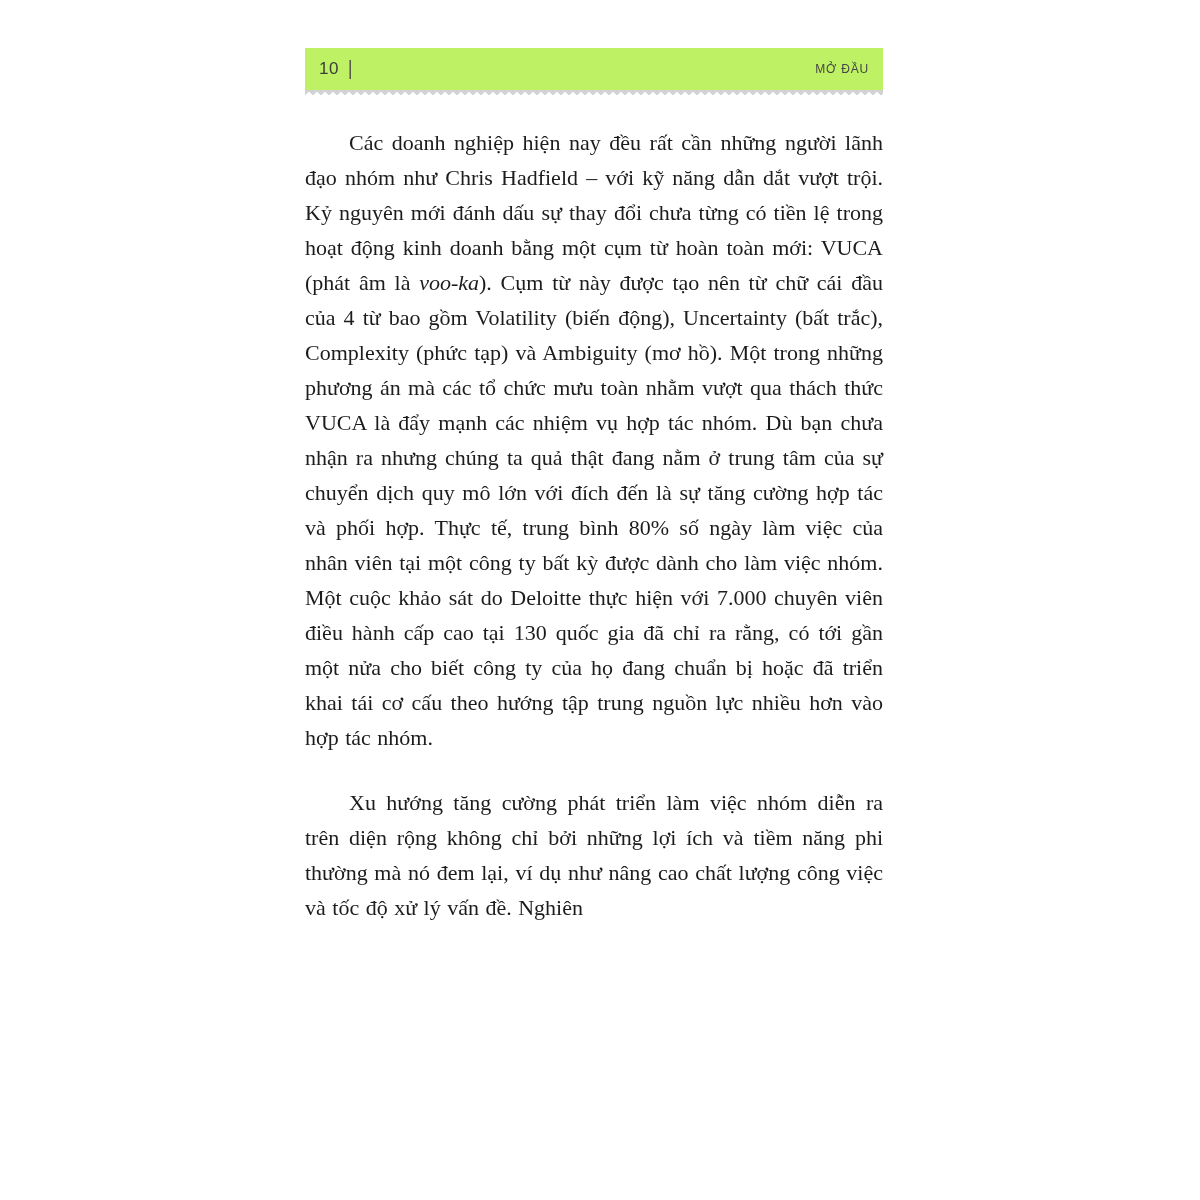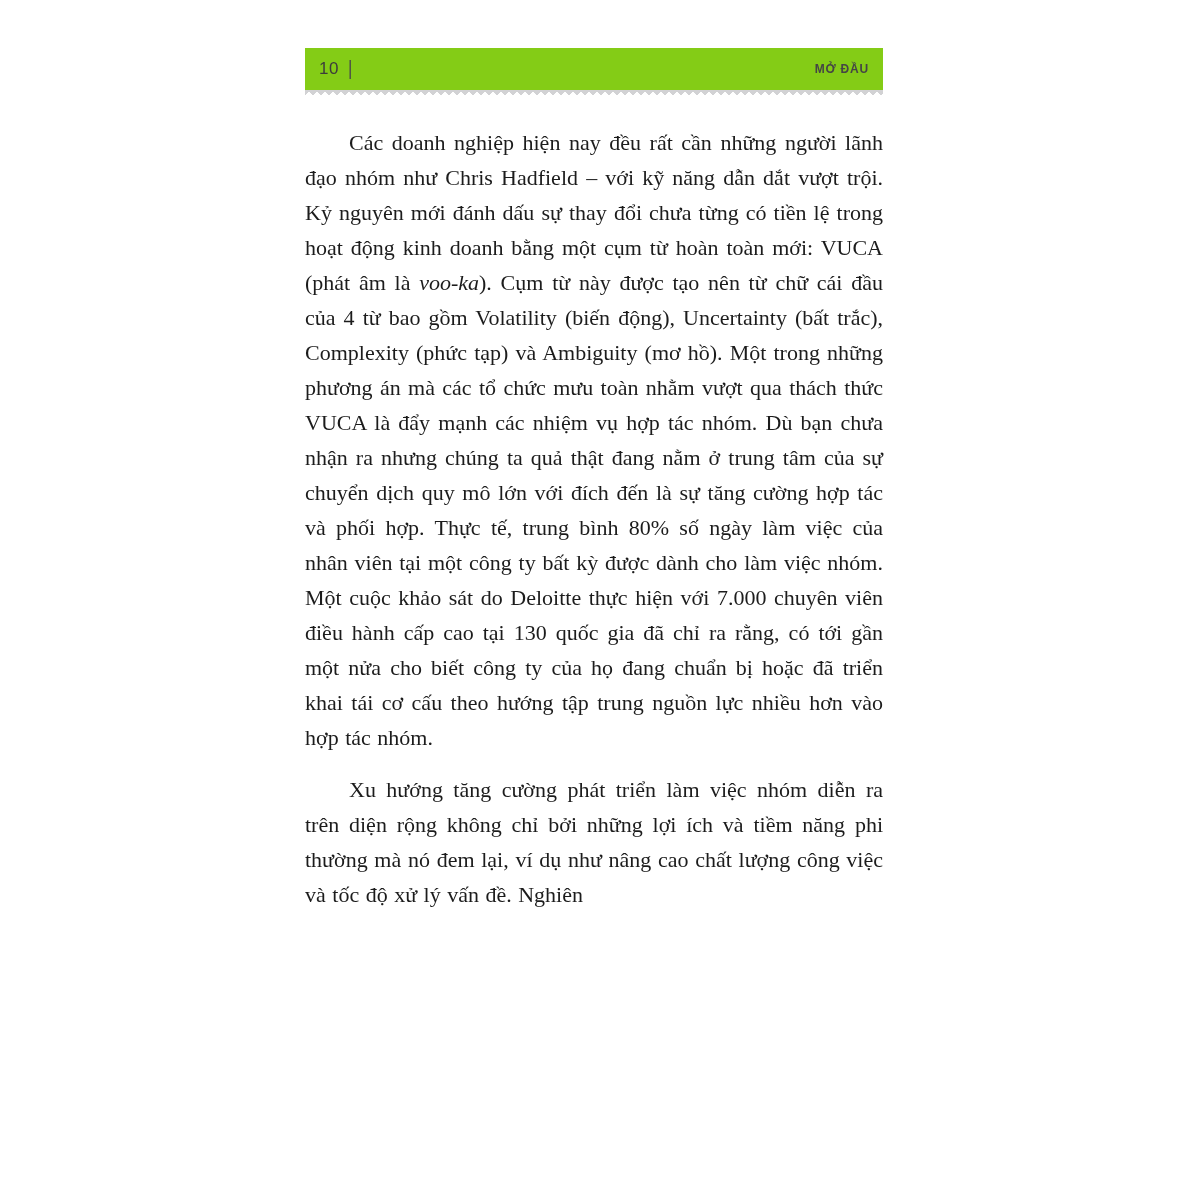--- a/index.html
+++ b/index.html
@@ -18,21 +18,21 @@
   .page {
     position: absolute;
     left: 305px;
     top: 48px;
     width: 578px;
   }
   
   .header-bar {
     position: relative;
     height: 42px;
-    background: #84cc16;
+    background: #bef264;
     display: flex;
     align-items: center;
     justify-content: space-between;
     padding: 0 14px;
     box-sizing: border-box;
     font-family: "Liberation Sans", sans-serif;
     color: #3c3c3c;
   }
   .header-left {
     display: flex;
@@ -45,21 +45,20 @@
   }
   .header-separator {
     font-size: 17px;
     color: #4a4a4a;
     transform: scaleY(1.15);
   }
   .section-title {
     font-size: 12px;
     letter-spacing: 0.8px;
     color: #454545;
-    font-weight: bold;
   }
   
   .deckle-edge {
     height: 5px;
     background-image:
       linear-gradient(135deg, #d2d2d4 40%, rgba(0,0,0,0) 42%),
       linear-gradient(225deg, #d2d2d4 40%, rgba(0,0,0,0) 42%);
     background-size: 8px 5px;
     background-position: 0 0;
     background-repeat: repeat-x;
@@ -80,21 +79,21 @@
     font-size: 22px;
     line-height: 35px;
     text-align: justify;
     word-spacing: 1px;
   }
   .body-text p {
     margin: 0;
     text-indent: 44px;
   }
   .body-text p + p {
-    margin-top: 17px;
+    margin-top: 30px;
   }
   .body-text em {
     font-style: italic;
   }
 </style>
 </head>
 <body>
 
 <div class="page">
 

